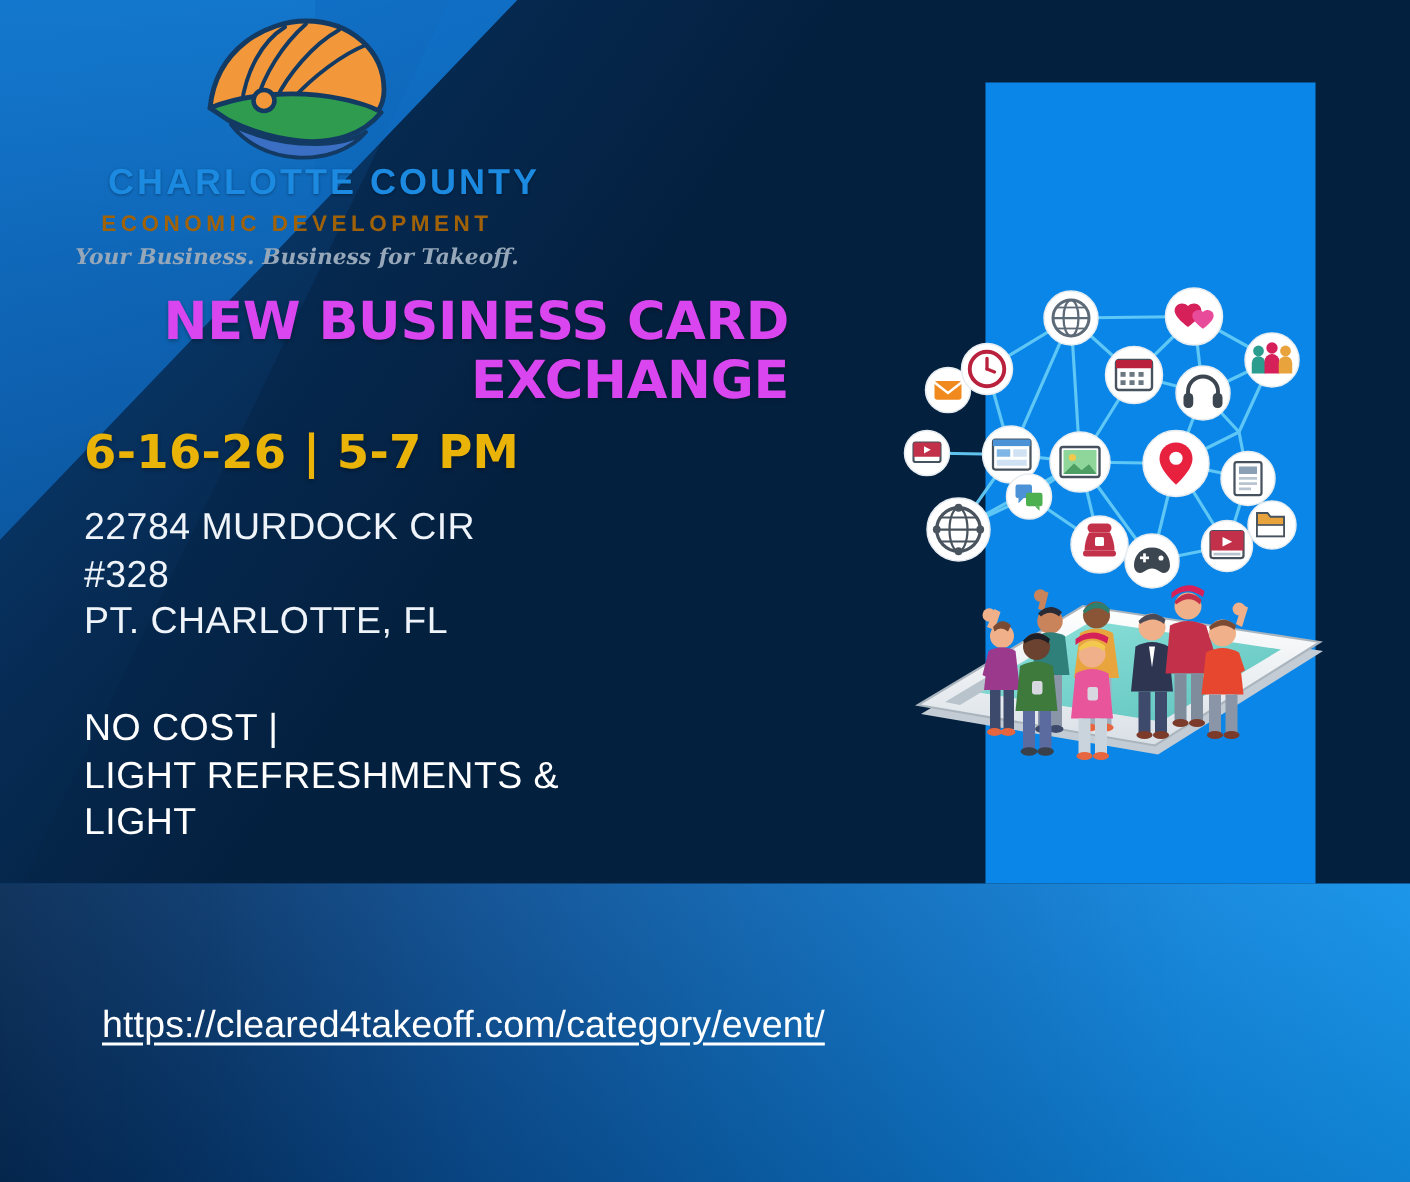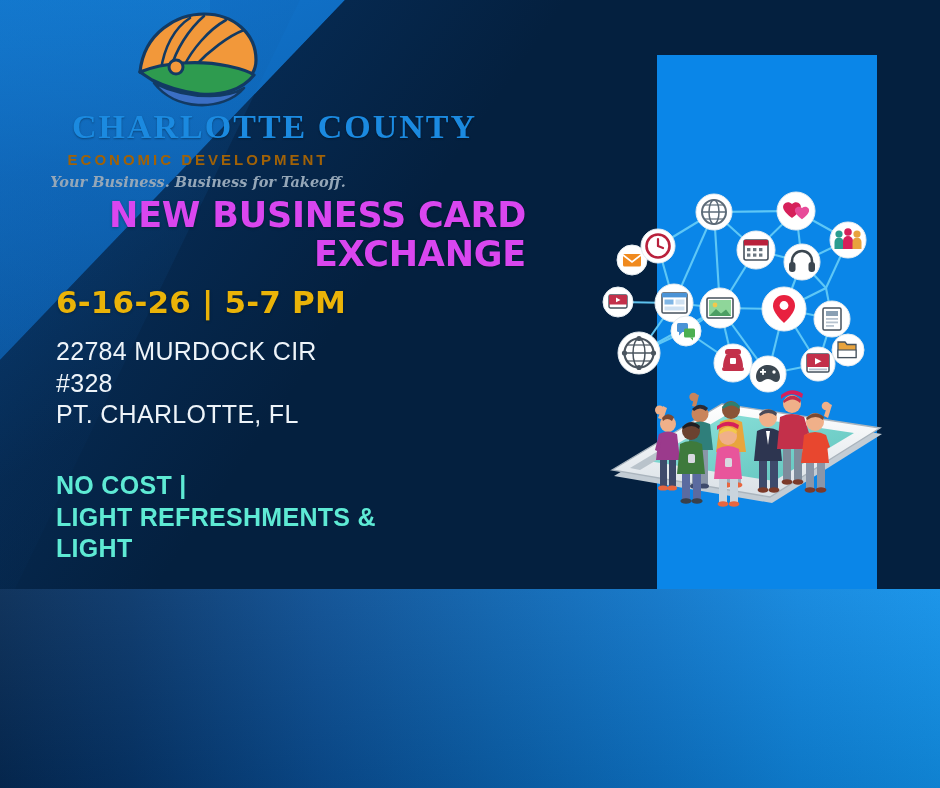--- a/index.html
+++ b/index.html
@@ -115,25 +115,25 @@
     text-align: center;
   }
   .logo-mark {
     width: 136px;
     height: 104px;
     margin: 0 auto;
     display: block;
   }
   .logo-name {
     margin-top: -2px;
-    font-size: 34px;
+    font-size: 24px;
     font-weight: 700;
     letter-spacing: 2.0px;
     color: #1b8ae0;
-    font-family: Liberation Serif, serif;
+    font-family: Liberation Sans, sans-serif;
     line-height: 1.0;
     white-space: nowrap;
     text-shadow: 0 1px 2px rgba(0,0,0,0.35);
     margin-left: 24px;
   }
   .logo-sub {
     margin-top: 7px;
     font-size: 15px;
     font-weight: 700;
     letter-spacing: 3.0px;
@@ -189,23 +189,23 @@
     font-weight: 300;
     line-height: 1.26;
     letter-spacing: 0.3px;
     font-family: "Liberation Sans", sans-serif;
   }
 
   .perks {
     position: absolute;
     left: 56px;
     top: 470px;
-    color: #5eead4;
+    color: #ffffff;
     font-size: 25px;
-    font-weight: 700;
+    font-weight: 400;
     line-height: 1.26;
     letter-spacing: 0.3px;
     font-family: "Liberation Sans", sans-serif;
   }
 
   .url-link {
     position: absolute;
     left: 68px;
     top: 669px;
     color: #ffffff;
@@ -593,14 +593,15 @@
   </div>
 
   <div class="perks">
     <div>NO COST |</div>
     <div>LIGHT REFRESHMENTS  &amp;</div>
     <div>LIGHT</div>
   </div>
 
   <div class="bg-bottomband"></div>
   <div class="bg-bottomband-v"></div>
+  <a class="url-link" href="#">https://cleared4takeoff.com/category/event/</a>
 
 </div>
 
 </body></html>

